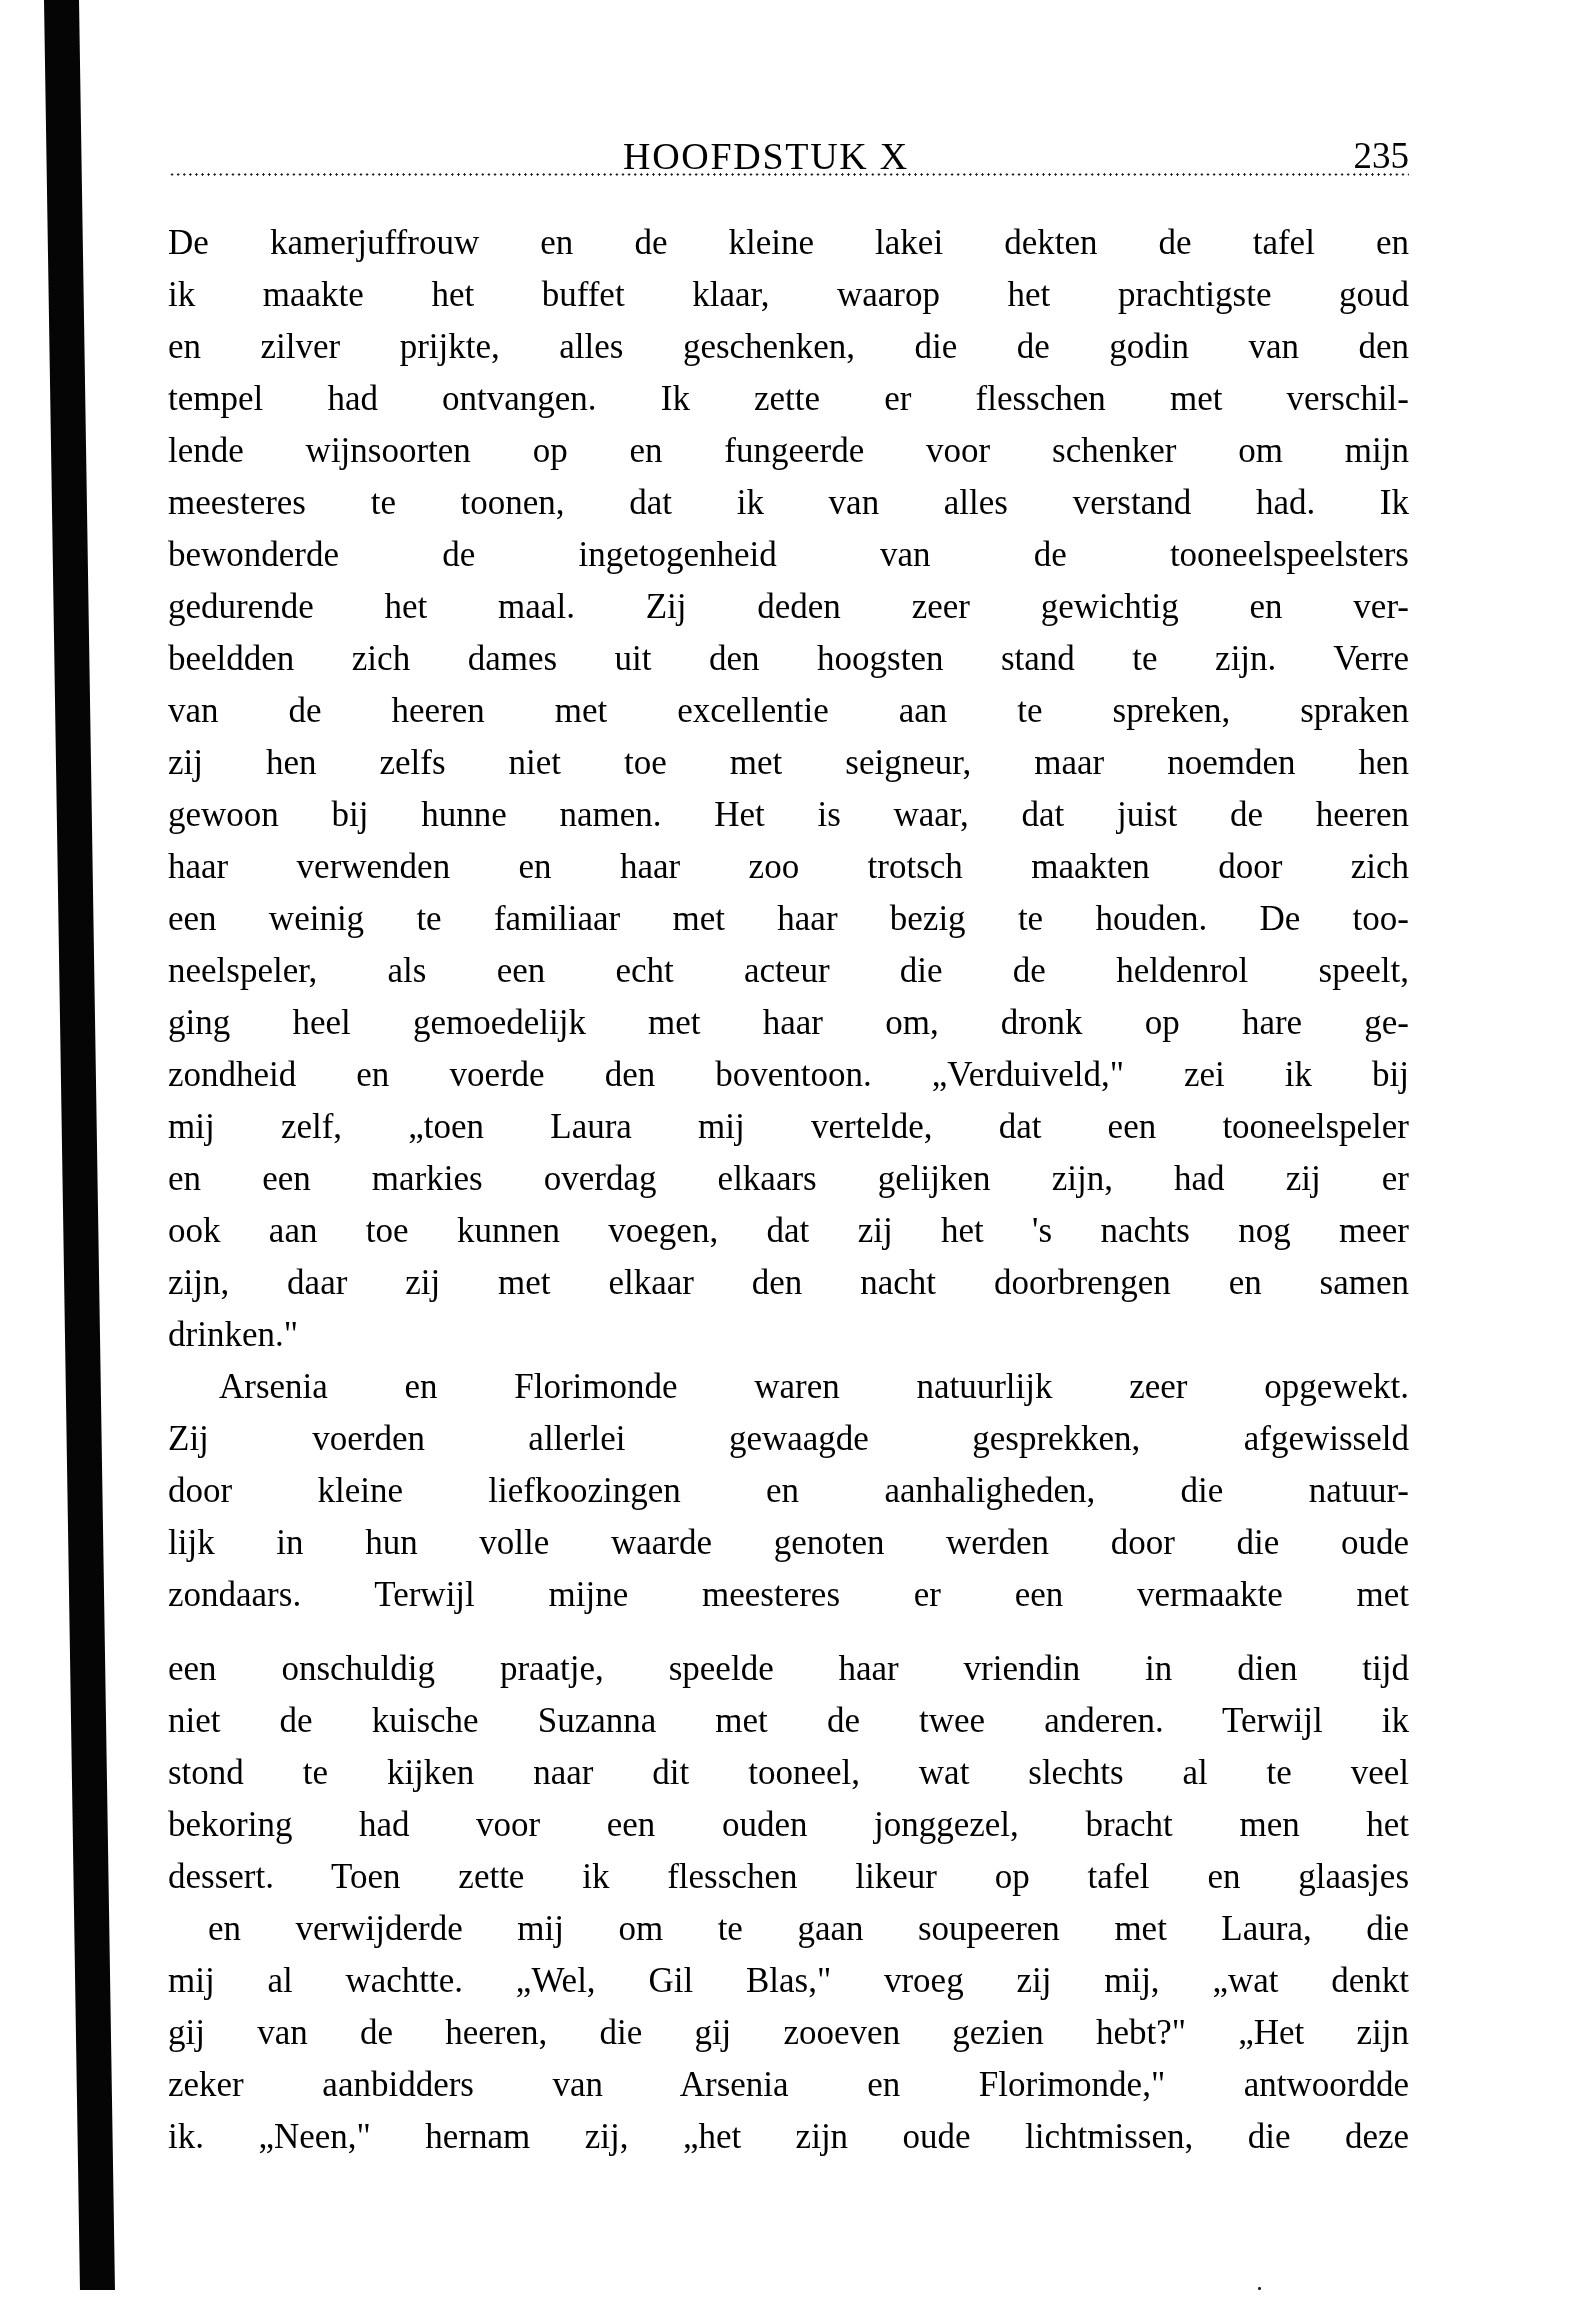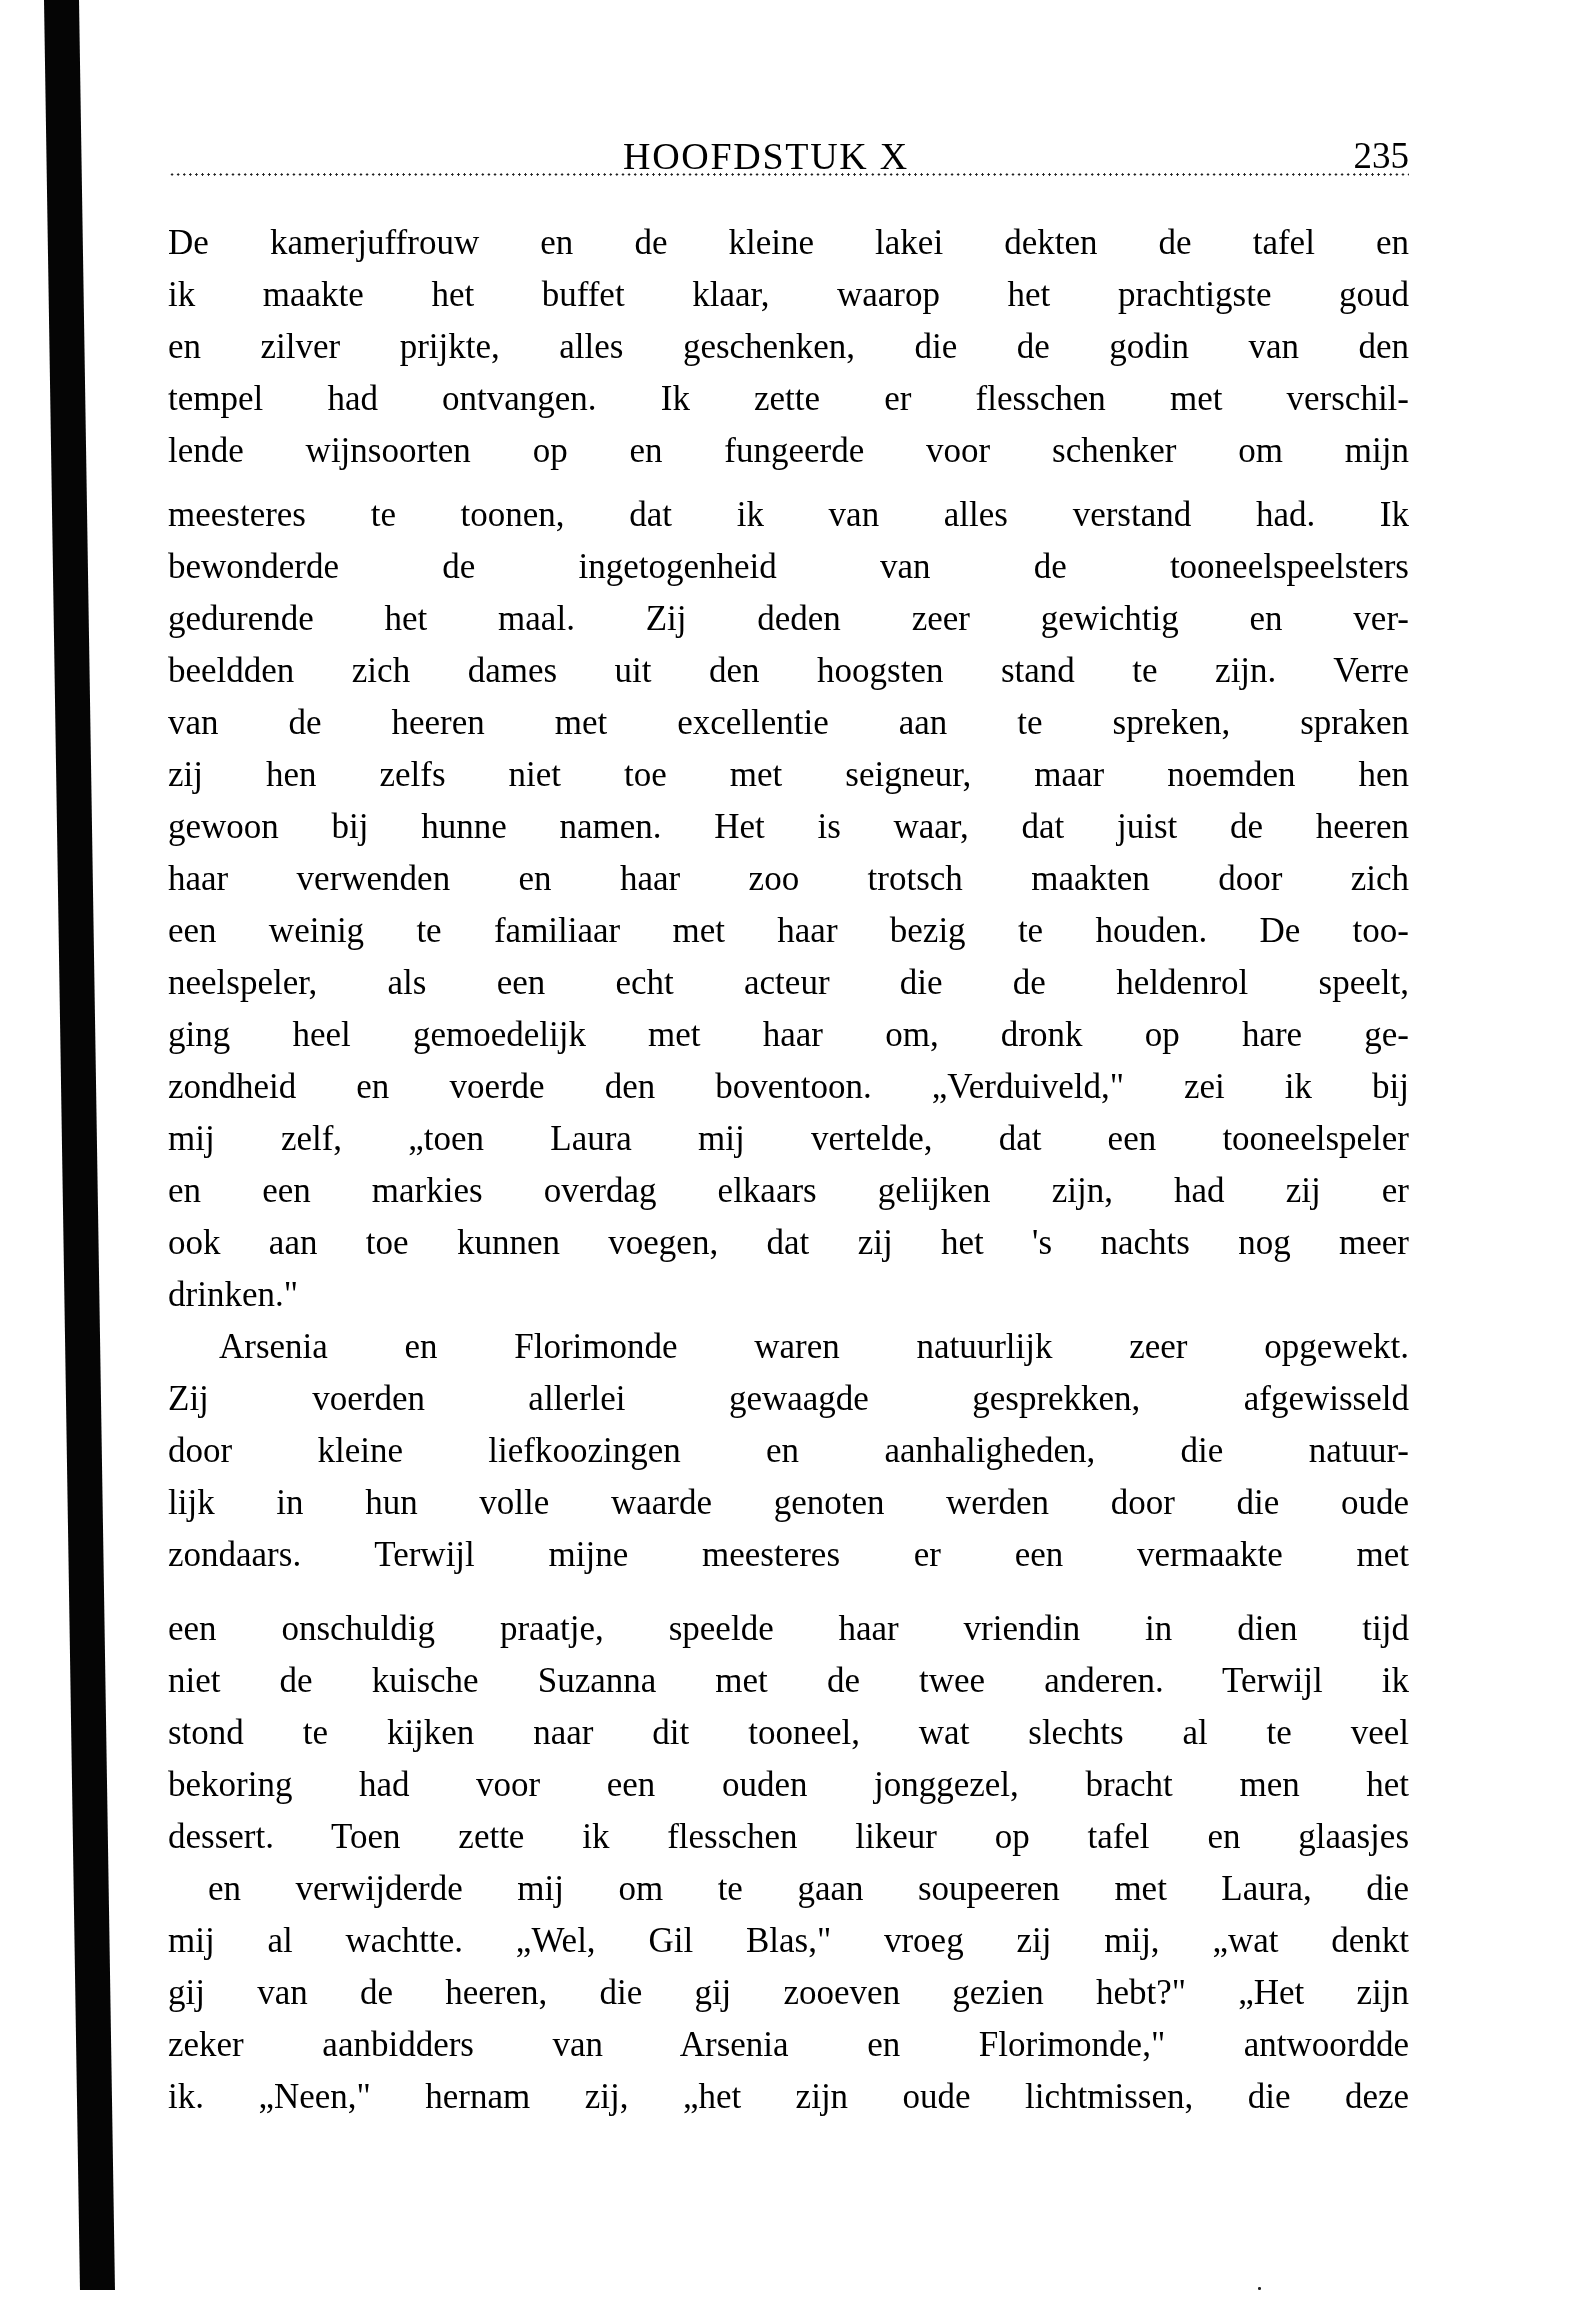--- a/index.html
+++ b/index.html
@@ -103,35 +103,36 @@
 
 <div class="head-rule"></div>
 
 <main class="text-block">
   <div class="paragraph">
     <span class="line" style="white-space: normal;">De kamerjuffrouw en de kleine lakei dekten de tafel en</span>
     <span class="line" style="white-space: normal;">ik maakte het buffet klaar, waarop het prachtigste goud</span>
     <span class="line" style="white-space: normal;">en zilver prijkte, alles geschenken, die de godin van den</span>
     <span class="line" style="white-space: normal;">tempel had ontvangen. Ik zette er flesschen met verschil-</span>
     <span class="line" style="white-space: normal;">lende wijnsoorten op en fungeerde voor schenker om mijn</span>
-    <span class="line" style="white-space: normal; margin-top: 12px;">meesteres te toonen, dat ik van alles verstand had. Ik</span>
+    <span class="line" style="white-space: normal;">meesteres te toonen, dat ik van alles verstand had. Ik</span>
     <span class="line" style="white-space: normal;">bewonderde de ingetogenheid van de tooneelspeelsters</span>
     <span class="line" style="white-space: normal;">gedurende het maal. Zij deden zeer gewichtig en ver-</span>
     <span class="line" style="white-space: normal;">beeldden zich dames uit den hoogsten stand te zijn. Verre</span>
     <span class="line" style="white-space: normal;">van de heeren met excellentie aan te spreken, spraken</span>
     <span class="line" style="white-space: normal;">zij hen zelfs niet toe met seigneur, maar noemden hen</span>
     <span class="line" style="white-space: normal;">gewoon bij hunne namen. Het is waar, dat juist de heeren</span>
     <span class="line" style="white-space: normal;">haar verwenden en haar zoo trotsch maakten door zich</span>
     <span class="line" style="white-space: normal;">een weinig te familiaar met haar bezig te houden. De too-</span>
     <span class="line" style="white-space: normal;">neelspeler, als een echt acteur die de heldenrol speelt,</span>
     <span class="line" style="white-space: normal;">ging heel gemoedelijk met haar om, dronk op hare ge-</span>
     <span class="line" style="white-space: normal;">zondheid en voerde den boventoon. „Verduiveld," zei ik bij</span>
     <span class="line" style="white-space: normal;">mij zelf, „toen Laura mij vertelde, dat een tooneelspeler</span>
     <span class="line" style="white-space: normal;">en een markies overdag elkaars gelijken zijn, had zij er</span>
     <span class="line" style="white-space: normal; font-family: Liberation Serif, serif;">ook aan toe kunnen voegen, dat zij het 's nachts nog meer</span>
+    <span class="line" style="white-space: normal;">zijn, daar zij met elkaar den nacht doorbrengen en samen</span>
     <span class="line last" style="white-space: normal;">drinken."</span>
   </div>
   <div class="paragraph">
     <span class="line indent" style="white-space: normal;">Arsenia en Florimonde waren natuurlijk zeer opgewekt.</span>
     <span class="line" style="white-space: normal;">Zij voerden allerlei gewaagde gesprekken, afgewisseld</span>
     <span class="line" style="white-space: normal;">door kleine liefkoozingen en aanhaligheden, die natuur-</span>
     <span class="line" style="white-space: normal;">lijk in hun volle waarde genoten werden door die oude</span>
     <span class="line" style="white-space: normal;">zondaars. Terwijl mijne meesteres er een vermaakte met</span>
     <span class="line" style="white-space: normal; margin-top: 22px;">een onschuldig praatje, speelde haar vriendin in dien tijd</span>
     <span class="line" style="white-space: normal;">niet de kuische Suzanna met de twee anderen. Terwijl ik</span>

